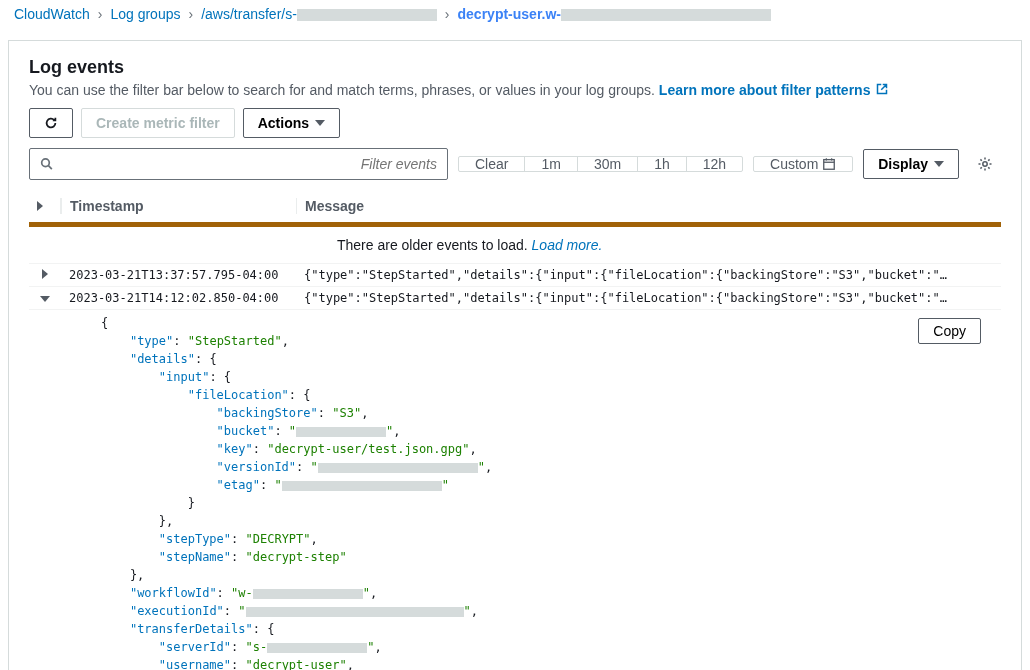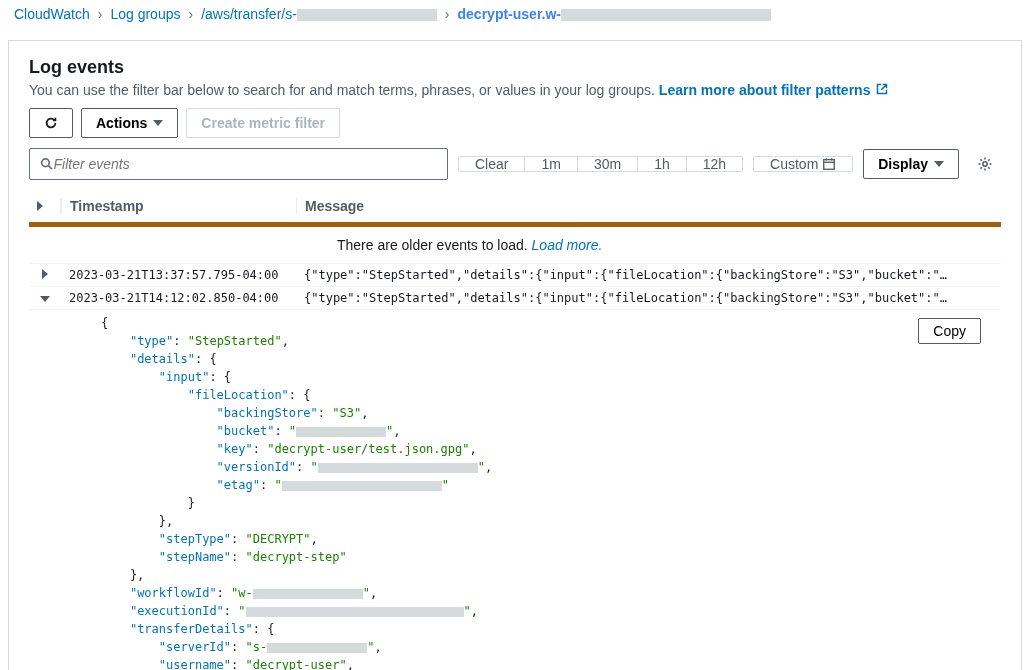--- a/index.html
+++ b/index.html
@@ -14,21 +14,21 @@
 h1 { font-size: 18px; font-weight: 700; margin-bottom: 4px; }
 .hint { font-size: 14px; color: #545b64; }
 .hint a { color: #0073bb; text-decoration: none; font-weight: 700; }
 .ext-icon { margin-left: 2px; }
 .toolbar-row { display: flex; gap: 8px; margin-top: 10px; }
 .btn { border: 1px solid #545b64; background: #fff; padding: 6px 14px; border-radius: 2px; font-size: 14px; font-weight: 700; cursor: pointer; display: inline-flex; align-items: center; gap: 6px; }
 .btn.disabled { color: #aab7b8; border-color: #d5dbdb; cursor: default; }
 .btn-icon svg { width: 14px; height: 14px; }
 .filter-row { display: flex; margin-top: 10px; align-items: center; gap: 10px; }
 .search-box { flex: 1; border: 1px solid #687078; border-radius: 2px; display: flex; align-items: center; padding: 0 10px; height: 32px; }
-.search-box input { border: none; outline: none; width: 100%; font-size: 14px; font-style: italic; color: #687078; }
+.search-box input { border: none; outline: none; width: 100%; font-size: 14px; font-style: italic; color: #687078; text-align: right; }
 .seg { display: flex; border: 1px solid #d5dbdb; border-radius: 2px; height: 16px; align-items: center; }
 .seg-item { padding: 0 16px; cursor: pointer; height: 100%; display: flex; align-items: center; color: #545b64; border-right: 1px solid #d5dbdb; }
 .seg-item:last-child { border-right: none; }
 .gear-btn { width: 32px; height: 32px; display: flex; align-items: center; justify-content: center; cursor: pointer; }
 .header-row { display: flex; align-items: center; border-bottom: 5px solid #a16207; padding: 8px 0; margin-top: 10px; font-weight: 700; color: #545b64; }
 .col-toggle { width: 32px; text-align: center; }
 .col-toggle.hdr { border-right: 1px solid #eaeded; padding-right: 10px; }
 .col-ts { width: 235px; padding-left: 8px; }
 .col-msg { flex: 1; padding-left: 8px; }
 .hdr-wrap { border-left: 1px solid #eaeded; padding-left: 8px; }
@@ -70,25 +70,25 @@
               <path fill="none" stroke="#0073bb" stroke-width="2" d="M7 2H2v12h12V9M9 2h5v5M14 2L7 9"></path>
             </svg></span></a>
     </div>
 
     <div class="toolbar-row">
       <button class="btn btn-icon">
         <svg viewBox="0 0 16 16">
             <path fill="none" stroke="#16191f" stroke-width="2" d="M13 8a5 5 0 1 1-1.5-3.5M13 2v3h-3"></path>
           </svg>
       </button>
+      <button class="btn disabled">Create metric filter</button>
       <button class="btn">
           <span>Actions</span> 
           <span class="caret-down"></span>
         </button>
-      <button class="btn disabled">Create metric filter</button>
     </div>
 
     <div class="filter-row">
       <div class="search-box">
         <svg width="14" height="14" viewBox="0 0 16 16">
             <circle cx="6.5" cy="6.5" r="4.5" fill="none" stroke="#687078" stroke-width="2"></circle>
             <line x1="10" y1="10" x2="14" y2="14" stroke="#687078" stroke-width="2"></line>
           </svg>
         <input placeholder="Filter events" style="">
       </div>

